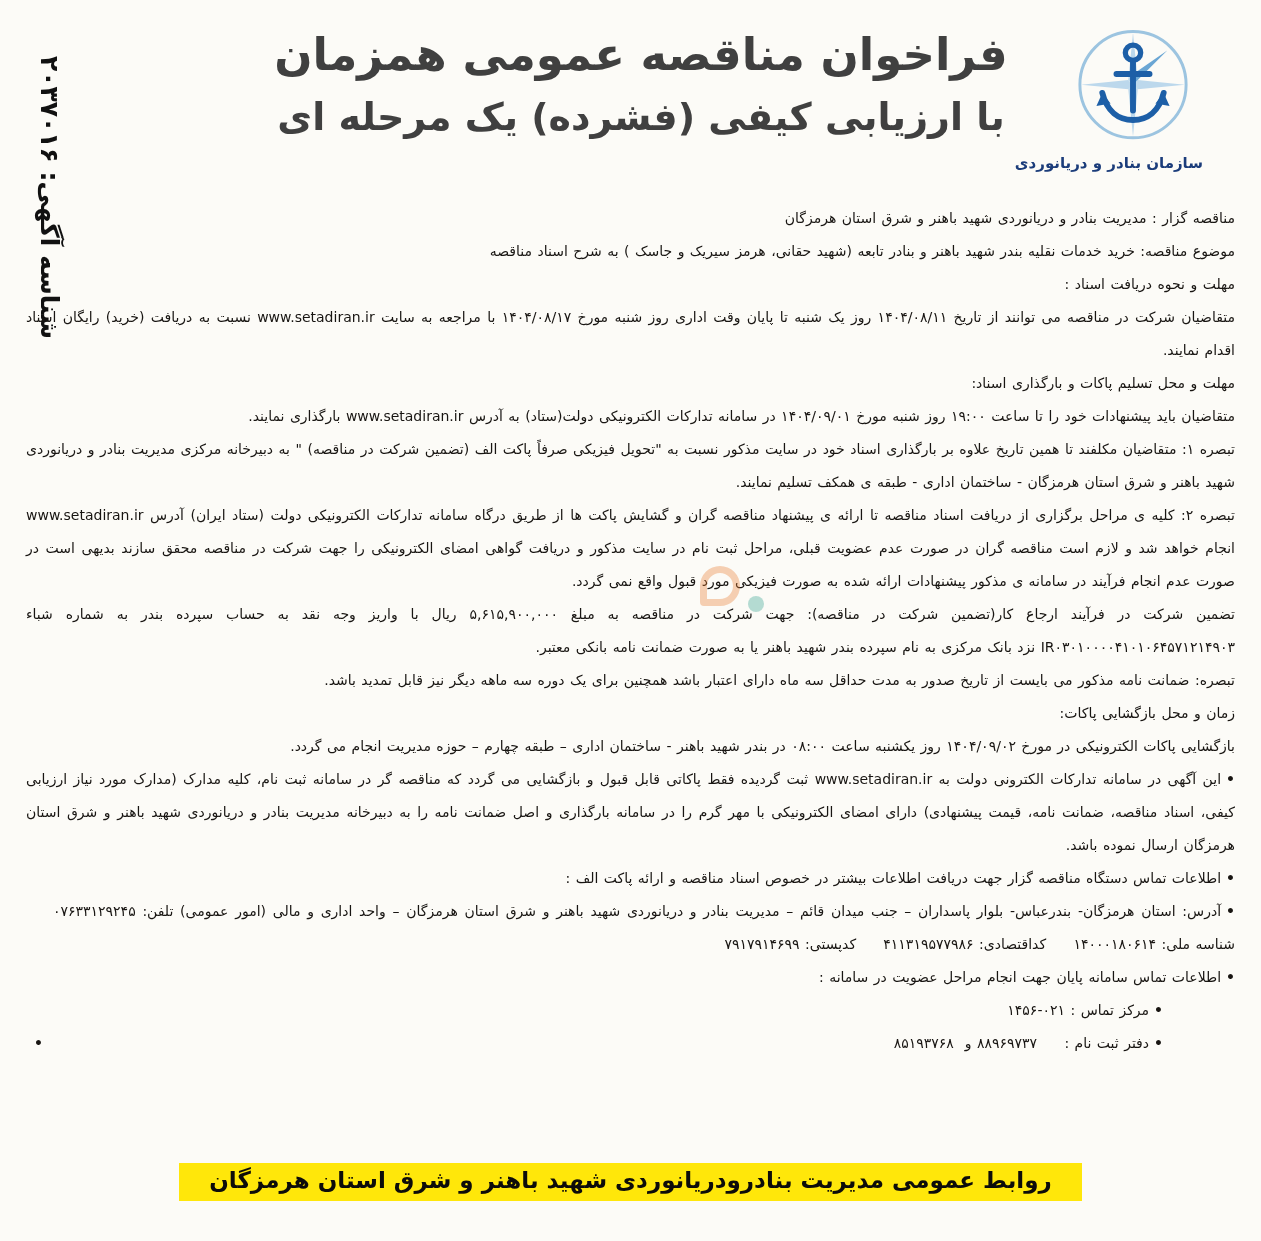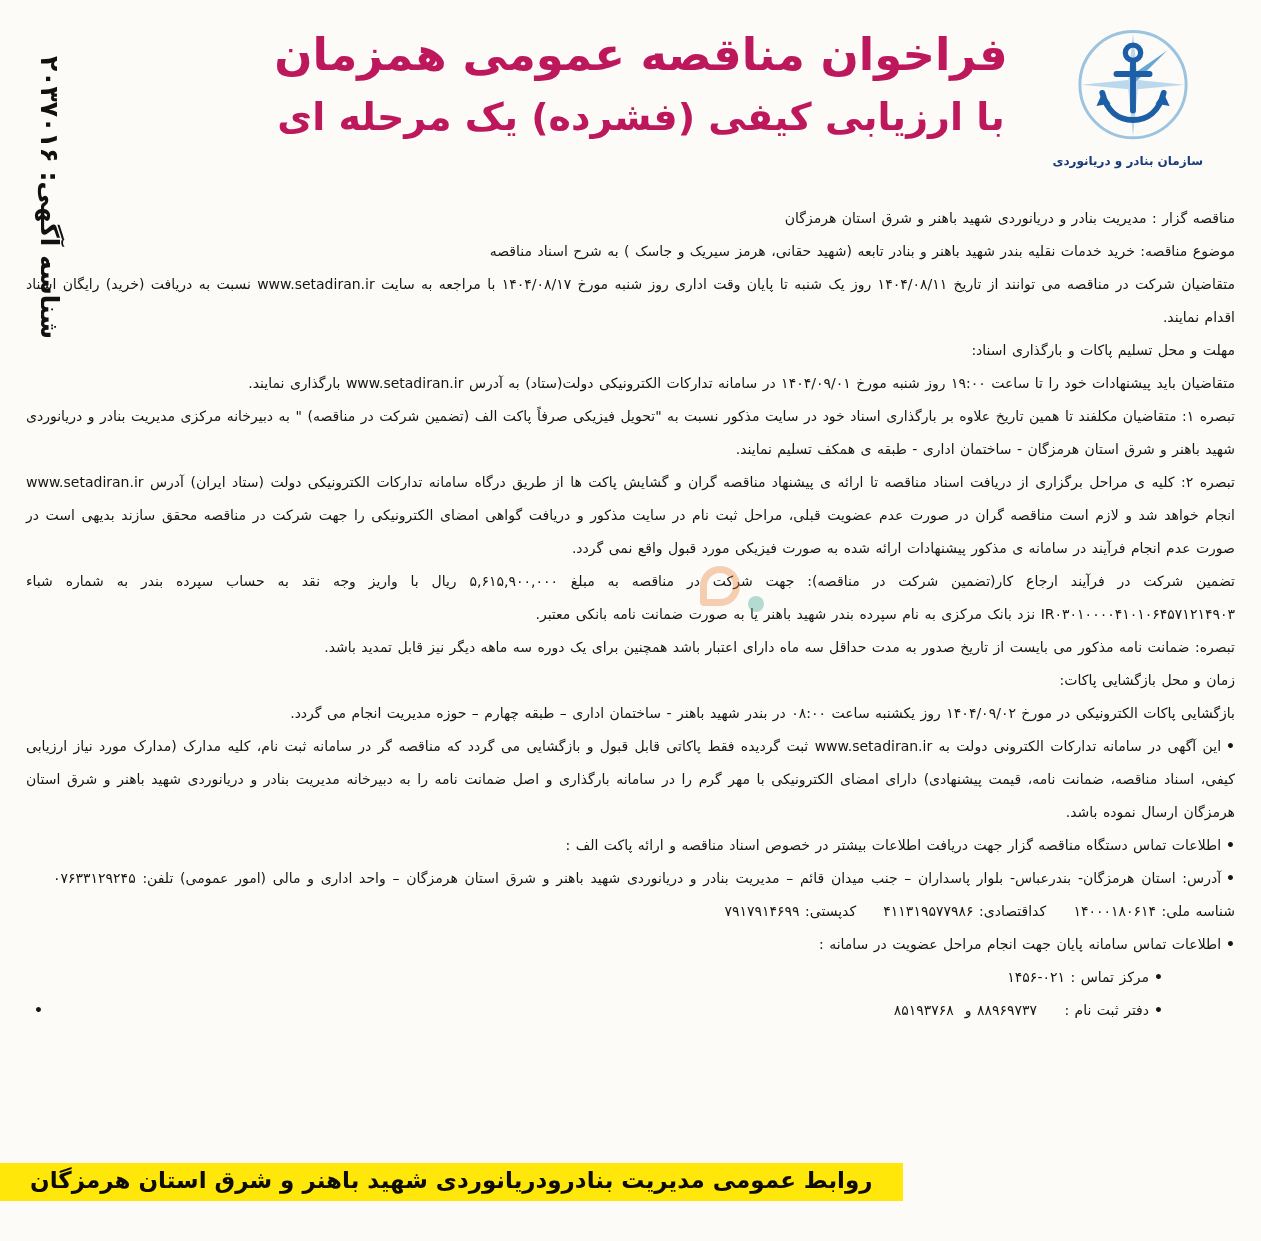--- a/index.html
+++ b/index.html
@@ -29,36 +29,36 @@
     color: #111;
   }
 
   
   .header-titles {
     position: absolute;
     top: 26px;
     right: 180px;
     width: 880px;
     text-align: center;
-    color: #be185d;
+    color: #404040;
   }
   .title1 { font-size: 45px; font-weight: bold; white-space: nowrap; line-height: 58px; }
   .title2 { font-size: 38px; font-weight: bold; white-space: nowrap; line-height: 58px; margin-top: 4px; }
 
   
   .logo-block {
     position: absolute;
     top: 28px;
     right: 58px;
     width: 140px;
     text-align: center;
   }
   .logo-caption {
     margin-top: 4px;
-    font-size: 12px;
+    font-size: 15px;
     font-weight: bold;
     color: #1b3c7a;
     white-space: nowrap;
   }
 
   
   .body-text {
     position: absolute;
     top: 202px;
     right: 26px;
@@ -124,21 +124,21 @@
     z-index: 2;
     pointer-events: none;
   }
 
   
   .footer {
     position: absolute;
     left: 0;
     right: 0;
     bottom: 40px;
-    text-align: left;
+    text-align: center;
     z-index: 3;
   }
   .footer-bar {
     display: inline-block;
     background: #ffe70a;
     font-size: 23px;
     font-weight: bold;
     color: #0d0c0a;
     padding: 4px 30px 8px 30px;
     white-space: nowrap;
@@ -174,20 +174,21 @@
       </g>
       <path d="M24,55 L19,66 L31,64 Z" fill="#1d5fa7"></path>
       <path d="M76,55 L81,66 L69,64 Z" fill="#1d5fa7"></path>
     </svg>
     <div class="logo-caption">سازمان بنادر و دریانوردی</div>
   </div>
 
   <main class="body-text" id="paragraphs">
       <p class="para normal"><span>مناقصه گزار : مدیریت بنادر و دریانوردی شهید باهنر و شرق استان هرمزگان</span></p>
       <p class="para normal"><span>موضوع مناقصه: خرید خدمات نقلیه بندر شهید باهنر و بنادر تابعه (شهید حقانی، هرمز سیریک و جاسک ) به شرح اسناد مناقصه</span></p>
+      <p class="para normal"><span>مهلت و نحوه دریافت اسناد :</span></p>
       <p class="para normal"><span>متقاضیان شرکت در مناقصه می توانند از تاریخ ۱۴۰۴/۰۸/۱۱ روز یک شنبه تا پایان وقت اداری روز شنبه مورخ ۱۴۰۴/۰۸/۱۷ با مراجعه به سایت www.setadiran.ir نسبت به دریافت (خرید) رایگان اسناد اقدام نمایند.</span></p>
       <p class="para normal"><span>مهلت و محل تسلیم پاکات و بارگذاری اسناد:</span></p>
       <p class="para normal"><span>متقاضیان باید پیشنهادات خود را تا ساعت ۱۹:۰۰ روز شنبه مورخ ۱۴۰۴/۰۹/۰۱ در سامانه تدارکات الکترونیکی دولت(ستاد) به آدرس www.setadiran.ir بارگذاری نمایند.</span></p>
       <p class="para normal"><span>تبصره ۱: متقاضیان مکلفند تا همین تاریخ علاوه بر بارگذاری اسناد خود در سایت مذکور نسبت به "تحویل فیزیکی صرفاً پاکت الف (تضمین شرکت در مناقصه) " به دبیرخانه مرکزی مدیریت بنادر و دریانوردی شهید باهنر و شرق استان هرمزگان - ساختمان اداری - طبقه ی همکف تسلیم نمایند.</span></p>
       <p class="para normal"><span>تبصره ۲: کلیه ی مراحل برگزاری از دریافت اسناد مناقصه تا ارائه ی پیشنهاد مناقصه گران و گشایش پاکت ها از طریق درگاه سامانه تدارکات الکترونیکی دولت (ستاد ایران) آدرس www.setadiran.ir انجام خواهد شد و لازم است مناقصه گران در صورت عدم عضویت قبلی، مراحل ثبت نام در سایت مذکور و دریافت گواهی امضای الکترونیکی را جهت شرکت در مناقصه محقق سازند بدیهی است در صورت عدم انجام فرآیند در سامانه ی مذکور پیشنهادات ارائه شده به صورت فیزیکی مورد قبول واقع نمی گردد.</span></p>
       <p class="para normal"><span>تضمین شرکت در فرآیند ارجاع کار(تضمین شرکت در مناقصه): جهت شرکت در مناقصه به مبلغ ۵,۶۱۵,۹۰۰,۰۰۰ ریال با واریز وجه نقد به حساب سپرده بندر به شماره شباء IR۰۳۰۱۰۰۰۰۴۱۰۱۰۶۴۵۷۱۲۱۴۹۰۳ نزد بانک مرکزی به نام سپرده بندر شهید باهنر یا به صورت ضمانت نامه بانکی معتبر.</span></p>
       <p class="para normal"><span>تبصره: ضمانت نامه مذکور می بایست از تاریخ صدور به مدت حداقل سه ماه دارای اعتبار باشد همچنین برای یک دوره سه ماهه دیگر نیز قابل تمدید باشد.</span></p>
       <p class="para normal"><span>زمان و محل بازگشایی پاکات:</span></p>
       <p class="para normal"><span>بازگشایی پاکات الکترونیکی در مورخ ۱۴۰۴/۰۹/۰۲ روز یکشنبه ساعت ۰۸:۰۰ در بندر شهید باهنر - ساختمان اداری – طبقه چهارم – حوزه مدیریت انجام می گردد.</span></p>
       <p class="para bullet"><span class="bullet-glyph">•</span><span>این آگهی در سامانه تدارکات الکترونی دولت به www.setadiran.ir ثبت گردیده فقط پاکاتی قابل قبول و بازگشایی می گردد که مناقصه گر در سامانه ثبت نام، کلیه مدارک (مدارک مورد نیاز ارزیابی کیفی، اسناد مناقصه، ضمانت نامه، قیمت پیشنهادی) دارای امضای الکترونیکی با مهر گرم را در سامانه بارگذاری و اصل ضمانت نامه را به دبیرخانه مدیریت بنادر و دریانوردی شهید باهنر و شرق استان هرمزگان ارسال نموده باشد.</span></p>

